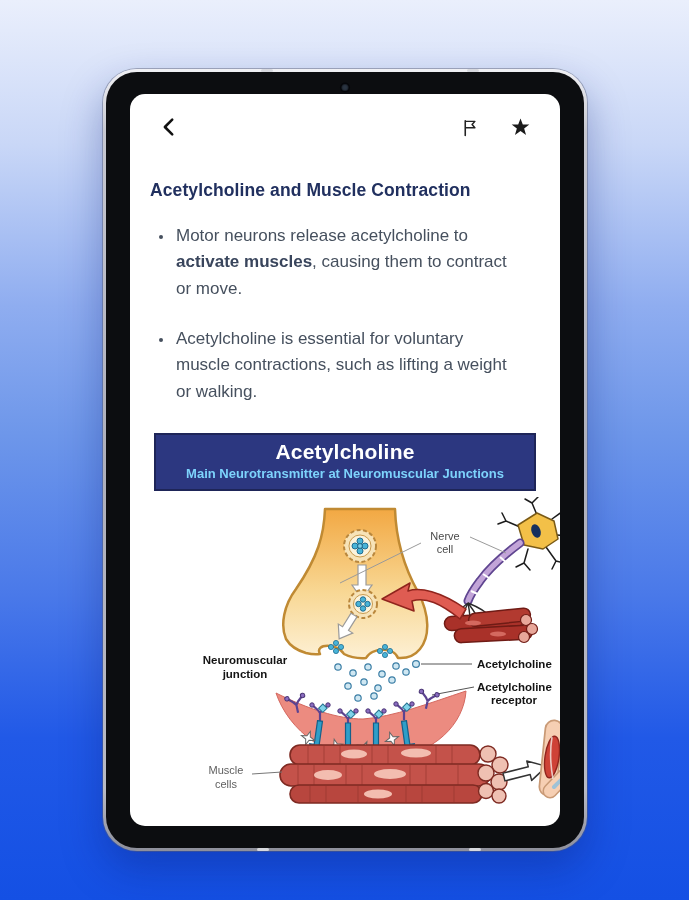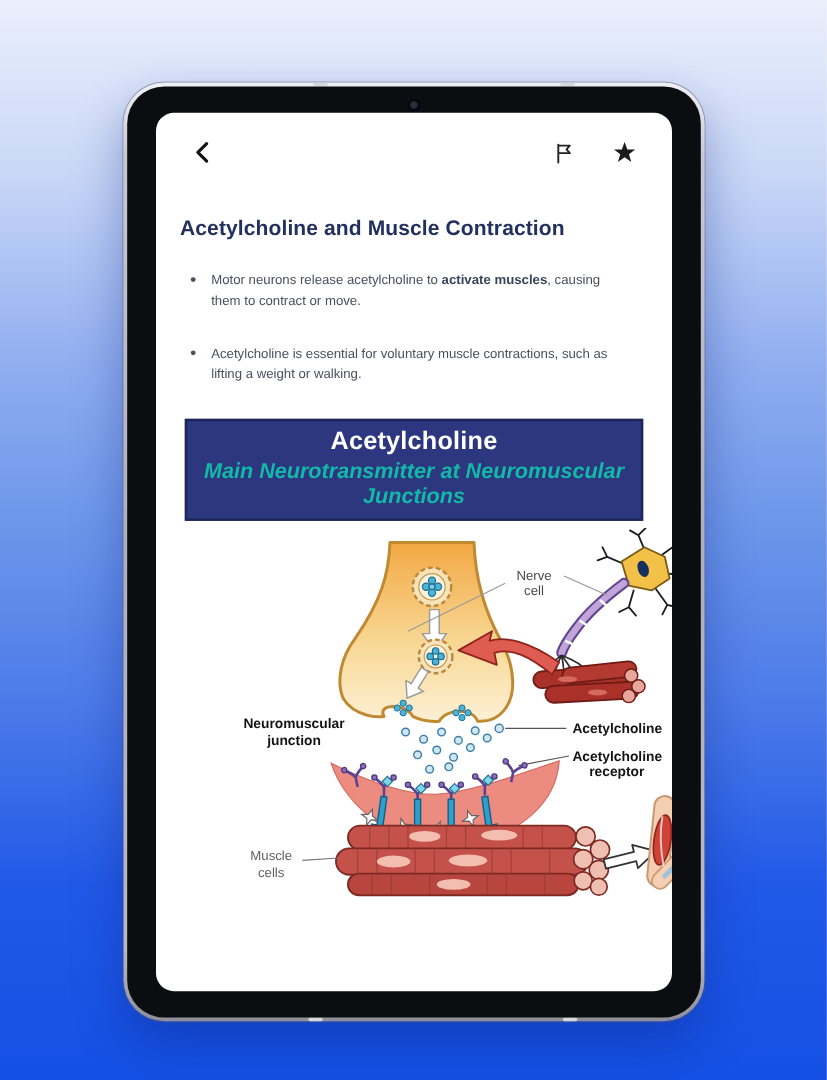--- a/index.html
+++ b/index.html
@@ -30,27 +30,27 @@
     background:#ffffff;border-radius:15px;overflow:hidden;
   }
   
   .toolbar{height:52px;display:flex;align-items:center;padding:14px 28px 0 28px;box-sizing:border-box;}
   .icon-btn{background:none;border:none;padding:0;margin:0;cursor:pointer;display:flex;align-items:center;}
   .toolbar .spacer{flex:1;}
   .toolbar-right{display:flex;align-items:center;gap:28px;}
   
   .title{margin:34px 20px 0 20px;font-size:17.5px;font-weight:bold;color:#21305f;letter-spacing:.1px;}
   ul.points{margin:22px 0 0 0;padding:0 44px 0 44px;list-style:disc;}
-  ul.points li{font-size:11px;line-height:1.55;color:#46505e;margin:0 0 24px 0;padding-left:2px;}
+  ul.points li{font-size:17px;line-height:1.55;color:#46505e;margin:0 0 24px 0;padding-left:2px;}
   ul.points li::marker{color:#46505e;font-size:13px;}
   ul.points b{color:#39455c;}
   .banner{margin:28px 24px 0 24px;background:#2c3780;border:2px solid #1e2558;
     text-align:center;padding:5px 6px 8px 6px;}
   .banner-title{color:#fff;font-size:21px;font-weight:bold;letter-spacing:.2px;}
-  .banner-subtitle{color:#14b8a6;font-size:18px;font-weight:bold;font-style:italic;margin-top:2px;}
+  .banner-subtitle{color:#7dd3fc;font-size:13px;font-weight:bold;margin-top:2px;}
   .diagram-wrap{margin-top:6px;padding-left:38px;}
   svg text{font-family:"Liberation Sans", sans-serif;}
   .lbl-dark{font-size:11.5px;font-weight:bold;fill:#141414;}
   .lbl-gray{font-size:11px;fill:#4a4a4a;}
   .lbl-soft{font-size:11px;fill:#5f5f5f;}
 </style>
 </head>
 <body>
 
 <div class="tablet">

